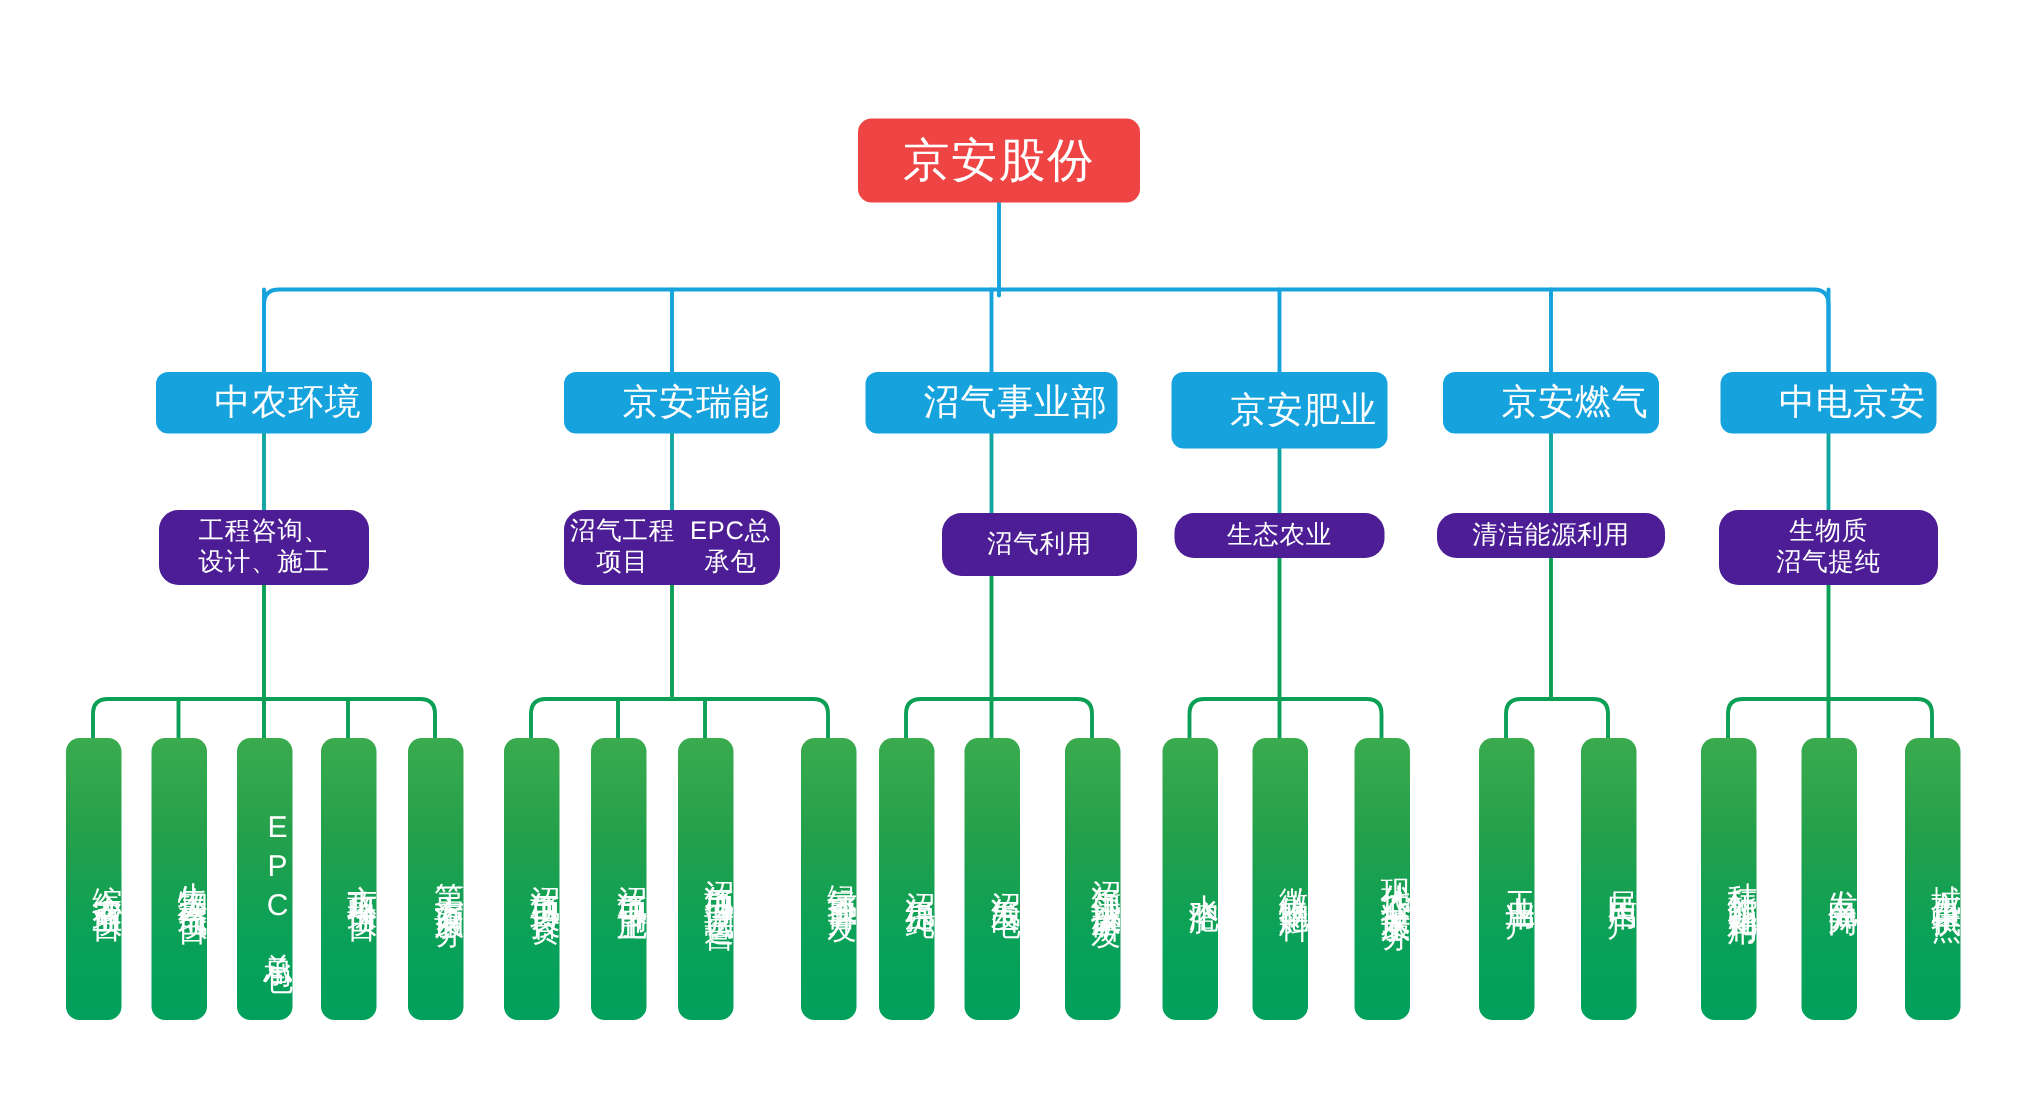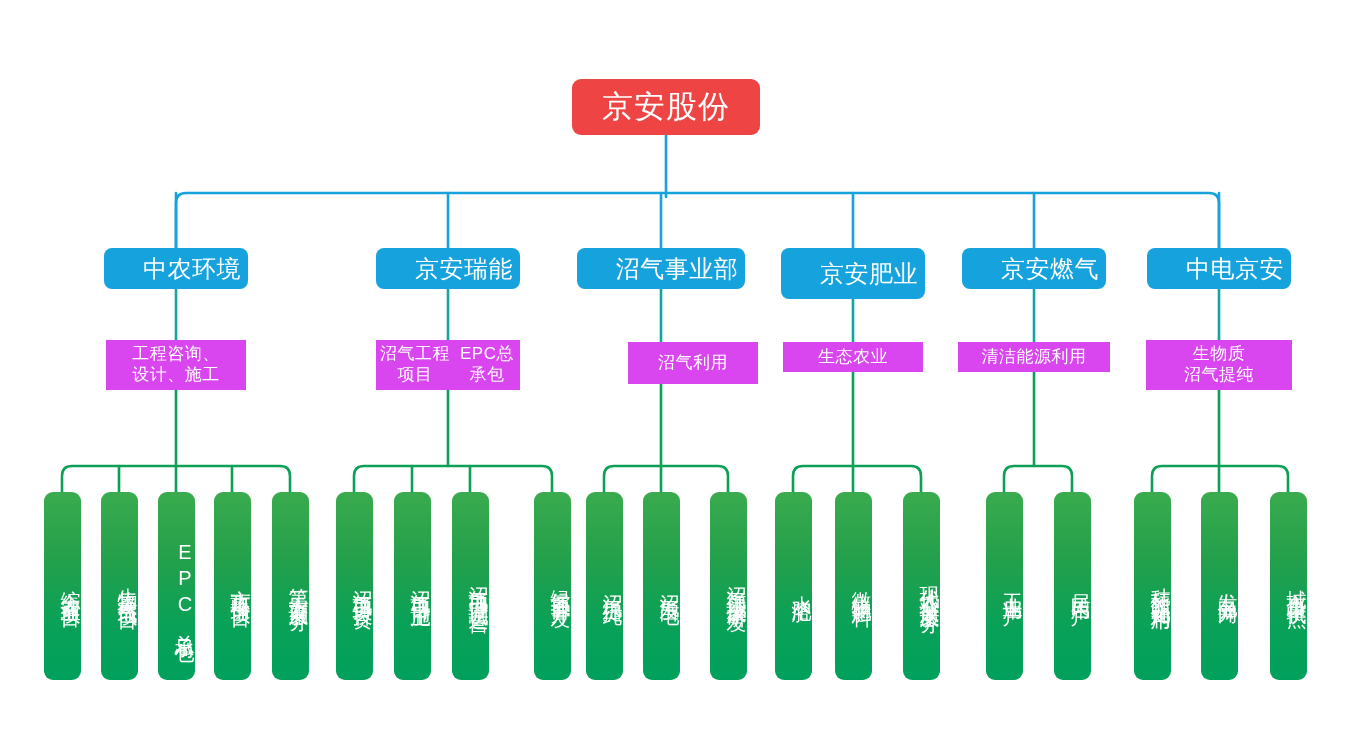--- a/index.html
+++ b/index.html
@@ -10,21 +10,21 @@
   }
   #canvas{position:absolute;left:0;top:0;width:1346px;height:742px;}
   #edges{position:absolute;left:0;top:0;width:1346px;height:742px;}
 
   .node{position:absolute;box-sizing:border-box;display:flex;
         align-items:center;justify-content:center;color:#ffffff;
         text-align:center;line-height:1.22;}
 
   .root{background:#ef4444;border-radius:9px;font-size:31px;letter-spacing:1px;margin-top:17px;}
   .div-node{background:#16a2dd;border-radius:8px;font-size:24px;letter-spacing:.5px;padding-left:32px;}
-  .biz-node{background:#d946ef;border-radius:0;font-size:17px;letter-spacing:.5px;}
+  .biz-node{background:#4c1d95;border-radius:13px;font-size:17px;letter-spacing:.5px;}
 
   .leaf{
     border-radius:9px;font-size:20px;letter-spacing:1px;
     writing-mode:vertical-rl;text-orientation:upright;
     background:linear-gradient(180deg,#3aab4e 0%,#24a04b 35%,#0aa158 70%,#00a05c 100%);
     padding:14px 0;align-items:flex-start;
   }
   .leaf span{display:block;writing-mode:vertical-rl;text-orientation:upright;
              letter-spacing:4px;line-height:1;}
   .biz-node span,.div-node span,.root span{display:block;}

